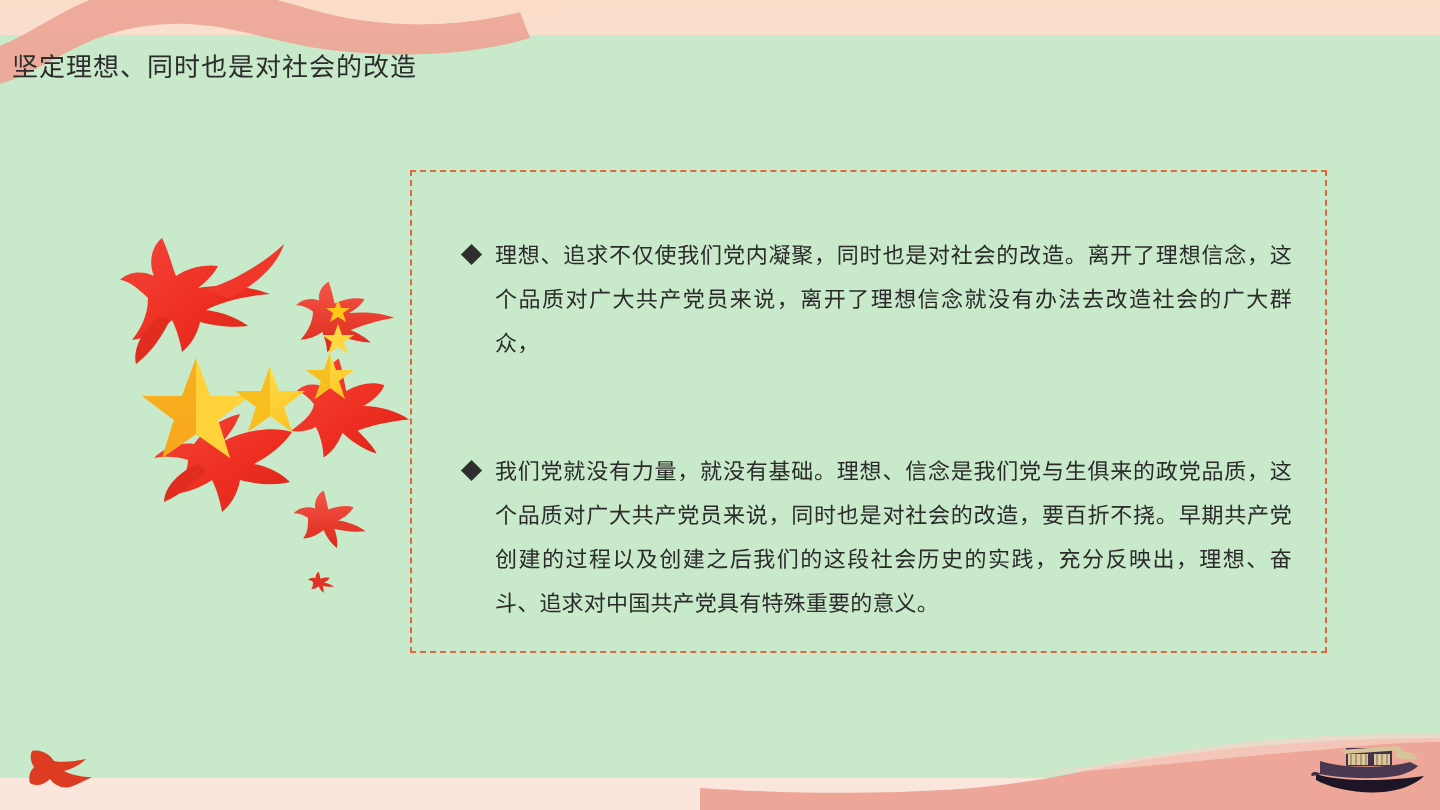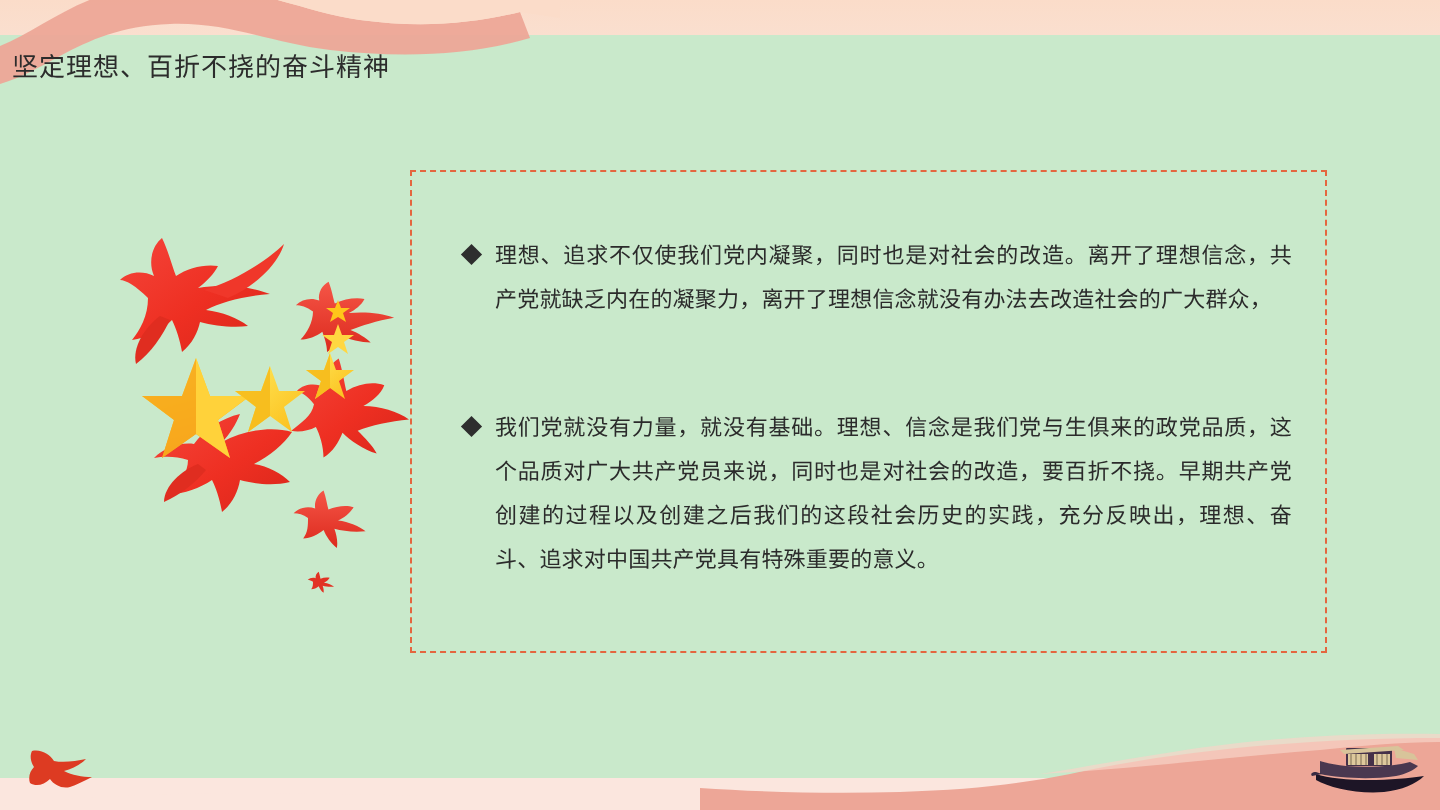--- a/index.html
+++ b/index.html
@@ -75,21 +75,21 @@
   <div class="swoosh-top">
     <svg width="560" height="110" viewBox="0 0 560 110" xmlns="http://www.w3.org/2000/svg">
       <path d="M150,-10 C260,-10 300,18 360,26 C420,34 470,30 520,18 L530,44
                C470,62 400,64 330,56 C270,49 230,28 170,30
                C120,32 90,46 60,62 C40,73 20,84 0,90 L0,52
                C30,40 60,16 100,2 Z" fill="#eda697" opacity="0.95"></path>
       <path d="M520,18 C470,30 420,34 360,26 C300,18 260,-10 150,-10 L150,-24 L560,-24 L560,24 Z" fill="#fbdcc9"></path>
     </svg>
   </div>
 
-  <div class="title">坚定理想、百折不挠的奋斗精神</div>
+  <div class="title">坚定理想、同时也是对社会的改造</div>
 
   <div class="illus">
     <svg width="330" height="390" viewBox="0 0 330 390" xmlns="http://www.w3.org/2000/svg">
       <defs>
         <linearGradient id="gRed" x1="0" y1="0" x2="1" y2="1">
           <stop offset="0%" stop-color="#f4453a"></stop>
           <stop offset="55%" stop-color="#ee2f22"></stop>
           <stop offset="100%" stop-color="#d8261a"></stop>
         </linearGradient>
         <linearGradient id="gRed2" x1="0" y1="0" x2="0" y2="1">
@@ -190,21 +190,21 @@
         <polygon points="220,72 223,80 232,80 225,85 228,94 220,89 212,94 215,85 208,80 217,80" fill="#ffc61a"></polygon>
       </g>
     </svg>
   </div>
 
   <div class="content-box">
     <div class="bullets">
 
       <div class="bullet-row">
         <span class="diamond"></span>
-        <span class="para">理想、追求不仅使我们党内凝聚，同时也是对社会的改造。离开了理想信念，共产党就缺乏内在的凝聚力，离开了理想信念就没有办法去改造社会的广大群众，</span>
+        <span class="para">理想、追求不仅使我们党内凝聚，同时也是对社会的改造。离开了理想信念，这个品质对广大共产党员来说，离开了理想信念就没有办法去改造社会的广大群众，</span>
       </div>
 
       <div class="bullet-row">
         <span class="diamond"></span>
         <span class="para">我们党就没有力量，就没有基础。理想、信念是我们党与生俱来的政党品质，这个品质对广大共产党员来说，同时也是对社会的改造，要百折不挠。早期共产党创建的过程以及创建之后我们的这段社会历史的实践，充分反映出，理想、奋斗、追求对中国共产党具有特殊重要的意义。</span>
       </div>
 
     </div>
   </div>
 

